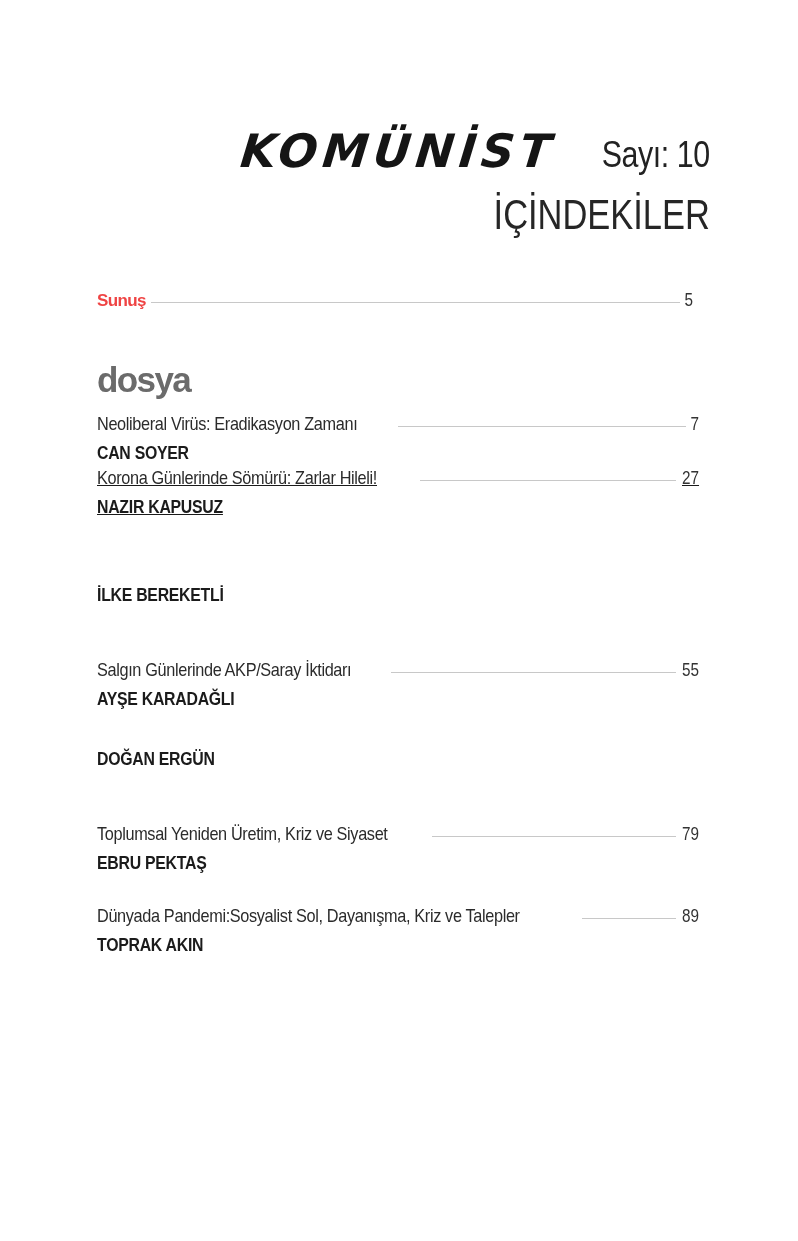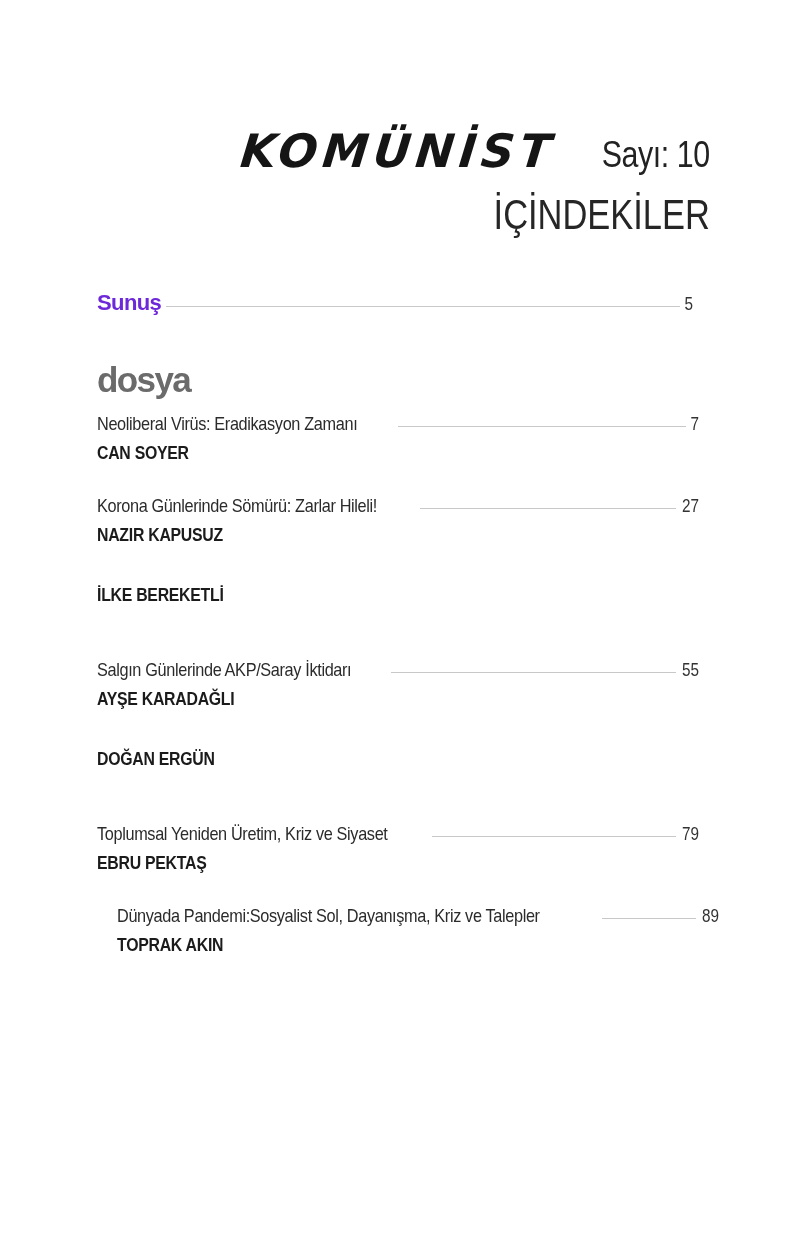--- a/index.html
+++ b/index.html
@@ -84,23 +84,23 @@
       transform: scaleX(0.85);
       transform-origin: right center;
     }
 
     .sunus {
       top: 290px;
       width: 596px;
     }
     .sunus .txt {
       font-weight: bold;
-      font-size: 22px;
+      font-size: 17px;
       letter-spacing: -0.6px;
-      color: #6d28d9;
+      color: #ef4444;
     }
 
     .section-title {
       position: absolute;
       left: 97px;
       top: 362px;
       font-family: "Liberation Sans", sans-serif;
       font-weight: bold;
       font-size: 35px;
       letter-spacing: -1.6px;
@@ -157,21 +157,21 @@
 
 <div class="article" style="top:413px;">
   <div class="toc-line">
     <span class="txt">Neoliberal Virüs: Eradikasyon Zamanı</span>
     <span class="leader"></span>
     <span class="page">7</span>
   </div>
   <div class="author">CAN SOYER</div>
 </div>
 
-<div class="article" style="top:495px;">
+<div class="article" style="top:467px;text-decoration:underline;">
   <div class="toc-line">
     <span class="txt">Korona Günlerinde Sömürü: Zarlar Hileli!</span>
     <span class="leader"></span>
     <span class="page">27</span>
   </div>
   <div class="author">NAZIR KAPUSUZ</div>
 </div>
 
 <div class="article" style="top:577px;">
   <div class="author">İLKE BEREKETLİ</div>
@@ -192,20 +192,20 @@
 
 <div class="article" style="top:823px;">
   <div class="toc-line">
     <span class="txt">Toplumsal Yeniden Üretim, Kriz ve Siyaset</span>
     <span class="leader"></span>
     <span class="page">79</span>
   </div>
   <div class="author">EBRU PEKTAŞ</div>
 </div>
 
-<div class="article" style="top:905px;margin-left:20px;">
+<div class="article" style="top:905px;">
   <div class="toc-line">
     <span class="txt">Dünyada Pandemi:Sosyalist Sol, Dayanışma, Kriz ve Talepler</span>
     <span class="leader"></span>
     <span class="page">89</span>
   </div>
   <div class="author">TOPRAK AKIN</div>
 </div>
 
 </body></html>

